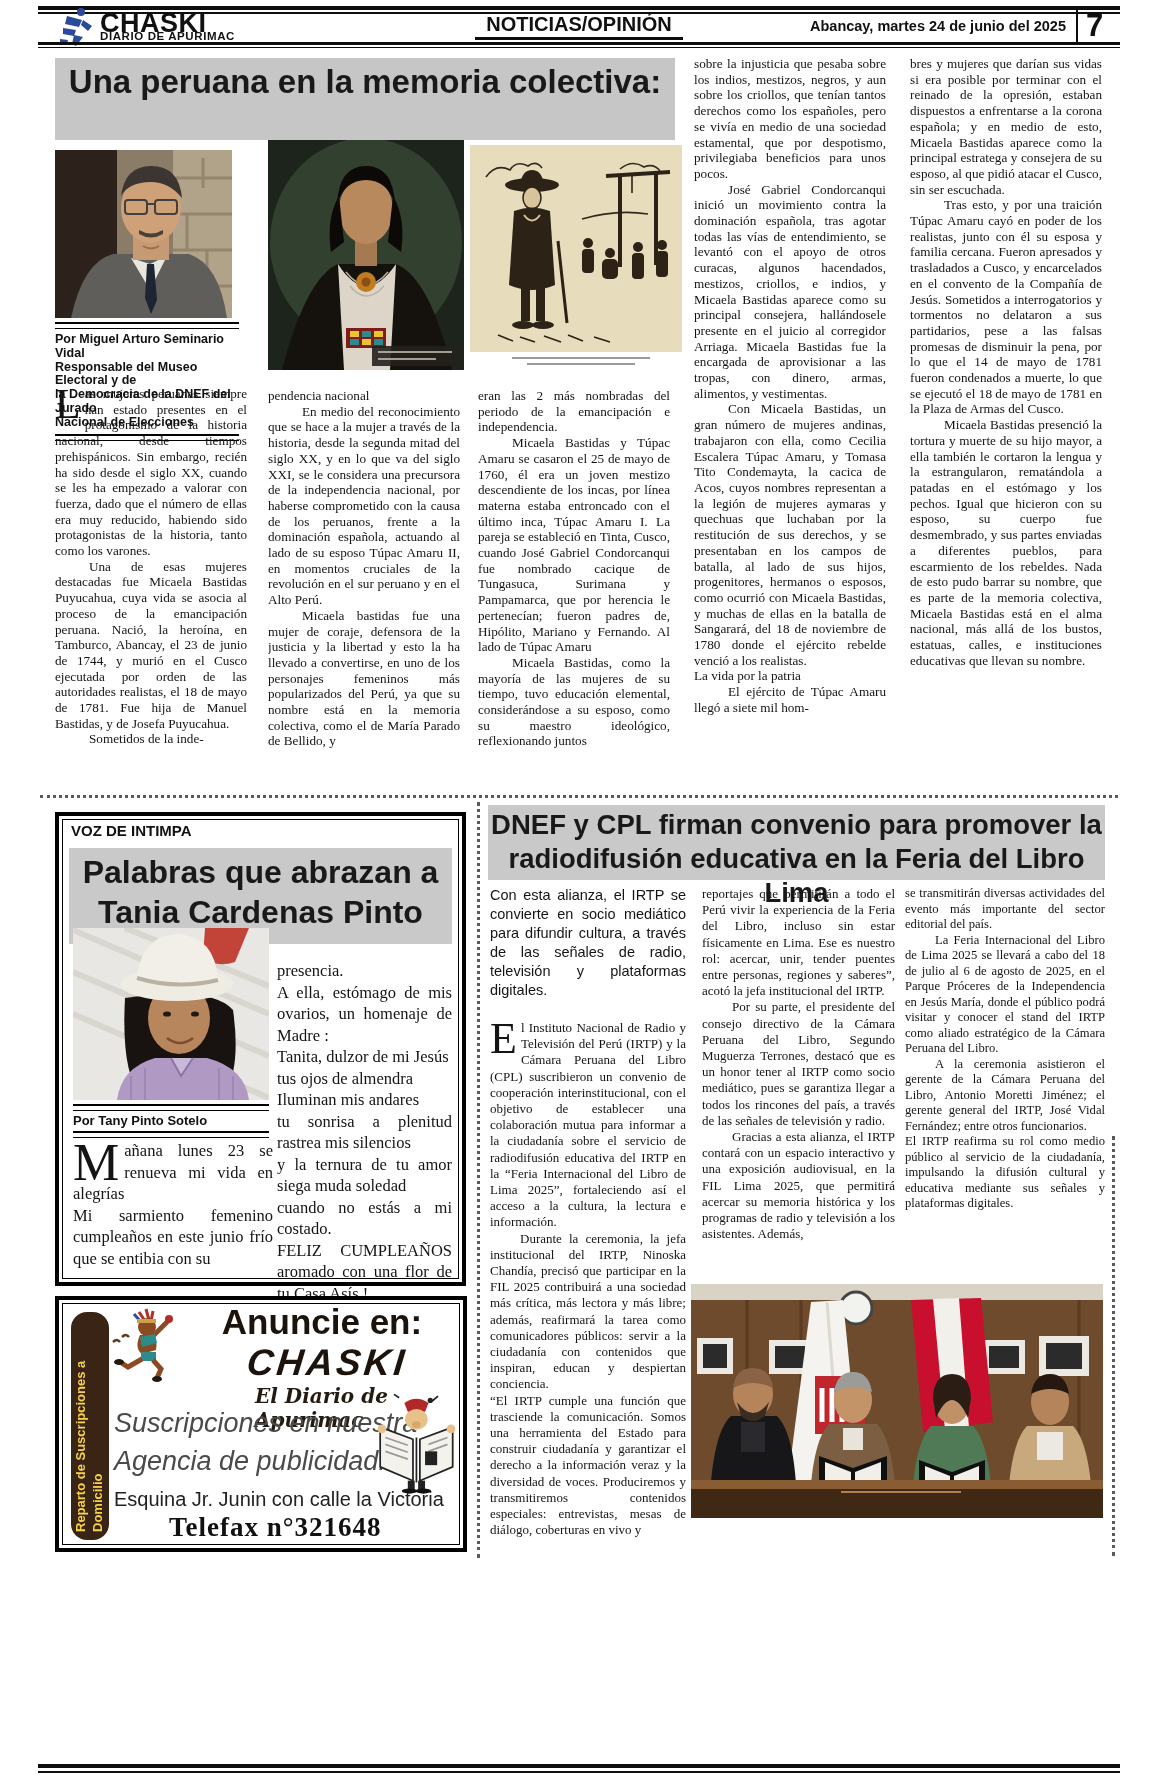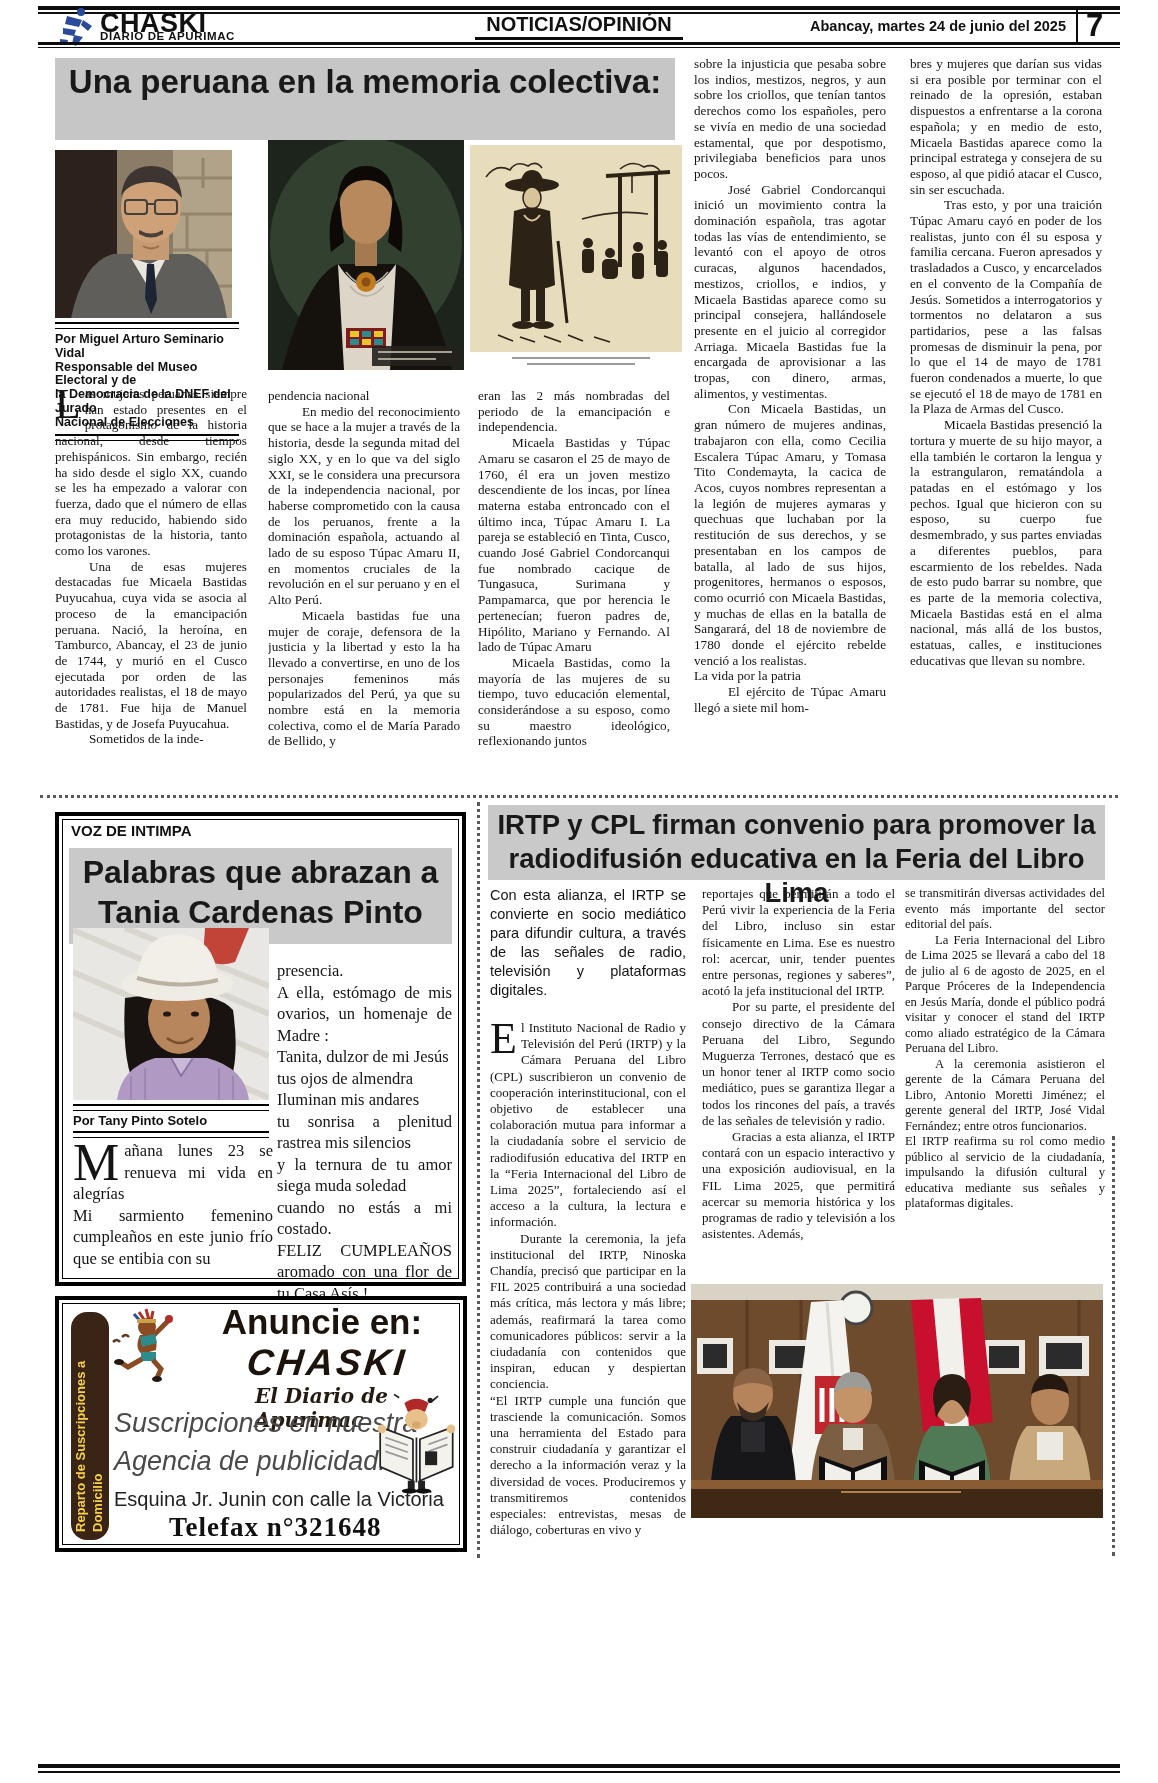--- a/index.html
+++ b/index.html
@@ -261,21 +261,21 @@
         <p>tus ojos de almendra</p>
         <p>Iluminan mis andares</p>
         <p>tu sonrisa a plenitud rastrea mis silencios</p>
         <p>y la ternura de tu amor siega muda soledad</p>
         <p>cuando no estás a mi costado.</p>
         <p>FELIZ CUMPLEAÑOS aromado con una flor de tu Casa Asís !</p>
       </div>
   </div>
 
   <div class="hl-box irtp-hl" style="left:488px;top:805px;width:617px;height:72px;">
-    <span class="l">IRTP y CPL firman convenio para promover la</span>
+    <span class="l">DNEF y CPL firman convenio para promover la</span>
     <span class="l">radiodifusión educativa en la Feria del Libro Lima</span>
   </div>
   <div class="irtp-col" style="left:490px;top:886px;width:196px;height:662px;">
       <p class="lead">Con esta alianza, el IRTP se convierte en socio mediático para difundir cultura, a través de las señales de radio, televisión y plataformas digitales.</p>
       <p class="dropcap">El Instituto Nacional de Radio y Televisión del Perú (IRTP) y la Cámara Peruana del Libro (CPL) suscribieron un convenio de cooperación interinstitucional, con el objetivo de establecer una colaboración mutua para informar a la ciudadanía sobre el servicio de radiodifusión educativa del IRTP en la “Feria Internacional del Libro de Lima 2025”, fortaleciendo así el acceso a la cultura, la lectura e información.</p>
       <p class="indent">Durante la ceremonia, la jefa institucional del IRTP, Ninoska Chandía, precisó que participar en la FIL 2025 contribuirá a una sociedad más crítica, más lectora y más libre; además, reafirmará la tarea como comunicadores públicos: servir a la ciudadanía con contenidos que inspiran, educan y despiertan conciencia.</p>
       <p class="noindent">“El IRTP cumple una función que trasciende la comunicación. Somos una herramienta del Estado para construir ciudadanía y garantizar el derecho a la información veraz y la diversidad de voces. Produciremos y transmitiremos contenidos especiales: entrevistas, mesas de diálogo, coberturas en vivo y</p>
     </div>
   <div class="irtp-col" style="left:702px;top:886px;width:193px;height:392px;">
       <p class="cont">reportajes que permitirán a todo el Perú vivir la experiencia de la Feria del Libro, incluso sin estar físicamente en Lima. Ese es nuestro rol: acercar, unir, tender puentes entre personas, regiones y saberes”, acotó la jefa institucional del IRTP.</p>

